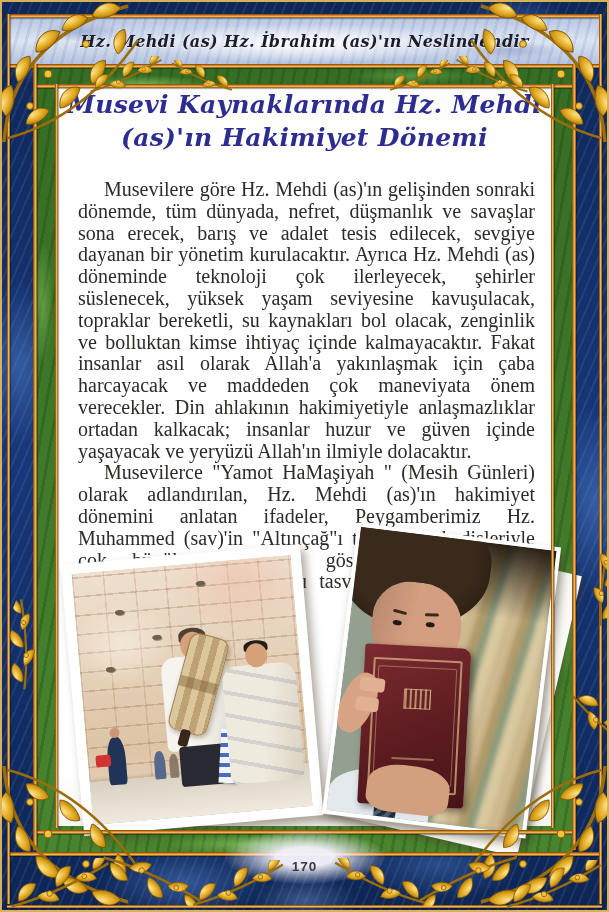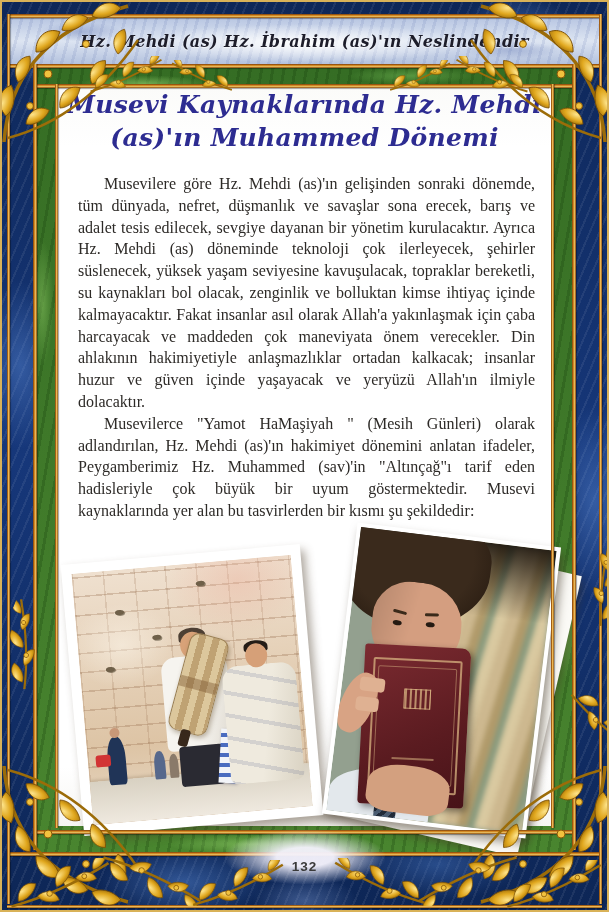--- a/index.html
+++ b/index.html
@@ -68,22 +68,22 @@
   .content{
     position:absolute;left:56px;top:86px;right:56px;bottom:84px;z-index:2;
     background:linear-gradient(180deg,#fbfbf9,#ffffff 8%,#ffffff 92%,#f6f5f2);
   }
   .page-title{
     text-align:center;
     font-family:"DejaVu Serif", serif;font-style:italic;font-weight:bold;
     font-size:25px;line-height:33px;color:#2d2c91;letter-spacing:.3px;
   }
   .body-text{
-    margin:19px 16px 0 20px;
-    font-size:16px;line-height:21.8px;color:#2d2a27;text-align:justify;
+    margin:25px 16px 0 20px;
+    font-size:20px;line-height:21.8px;color:#2d2a27;text-align:justify;
   }
   .body-text p{margin:0;text-indent:26px;}
   
   .photo{position:absolute;box-sizing:border-box;background:#fff;}
   .photo-inner{position:absolute;overflow:hidden;}
   .photo-left{
     left:14px;top:466px;width:240px;height:272px;padding:10px;
     transform:rotate(-5deg);box-shadow:4px 6px 10px rgba(70,55,35,.45);z-index:2;
   }
   .photo-left .photo-inner{left:10px;top:10px;right:10px;bottom:10px;}
@@ -238,21 +238,21 @@
   <div class="rule-v rv-r2"></div>
   <div class="rule-v rv-r3"></div>
 
   <div class="header-band">
     <div class="header-text">Hz. Mehdi (as) Hz. İbrahim (as)'ın Neslindendir</div>
   </div>
 
   <div class="content">
     <div class="page-title">
       <div>Musevi Kaynaklarında Hz. Mehdi</div>
-      <div>(as)'ın Muhammed Dönemi</div>
+      <div>(as)'ın Hakimiyet Dönemi</div>
     </div>
     <div class="body-text">
       <p>Musevilere göre Hz. Mehdi (as)'ın gelişinden sonraki dönemde, tüm dünyada, nefret, düşmanlık ve savaşlar sona erecek, barış ve adalet tesis edilecek, sevgiye dayanan bir yönetim kurulacaktır. Ayrıca Hz. Mehdi (as) döneminde teknoloji çok ilerleyecek, şehirler süslenecek, yüksek yaşam seviyesine kavuşulacak, topraklar bereketli, su kaynakları bol olacak, zenginlik ve bolluktan kimse ihtiyaç içinde kalmayacaktır. Fakat insanlar asıl olarak Allah'a yakınlaşmak için çaba harcayacak ve maddeden çok maneviyata önem verecekler. Din ahlakının hakimiyetiyle anlaşmazlıklar ortadan kalkacak; insanlar huzur ve güven içinde yaşayacak ve yeryüzü Allah'ın ilmiyle dolacaktır.</p>
       <p>Musevilerce "Yamot HaMaşiyah " (Mesih Günleri) olarak adlandırılan, Hz. Mehdi (as)'ın hakimiyet dönemini anlatan ifadeler, Peygamberimiz Hz. Muhammed (sav)'in "Altınçağ"ı tarif eden hadisleriyle çok büyük bir uyum göstermektedir. Musevi kaynaklarında yer alan bu tasvirlerden bir kısmı şu şekildedir:</p>
     </div>
 
     <div class="photo-backing"></div>
 
     <div class="photo photo-left">
       <div class="photo-inner">
@@ -364,14 +364,14 @@
       <use href="#sprig"></use>
     </svg>
   <svg class="orn" style="left:562px;top:560px;transform:rotate(72deg) scaleX(-1)" width="84" height="42">
       <use href="#sprig"></use>
     </svg>
   <svg class="orn" style="left:-24px;top:620px;transform:rotate(-68deg)" width="88" height="44">
       <use href="#sprig"></use>
     </svg>
 
   <div class="page-number-glow"></div>
-  <div class="page-number">132</div>
+  <div class="page-number">170</div>
 </div>
 
 </body></html>

